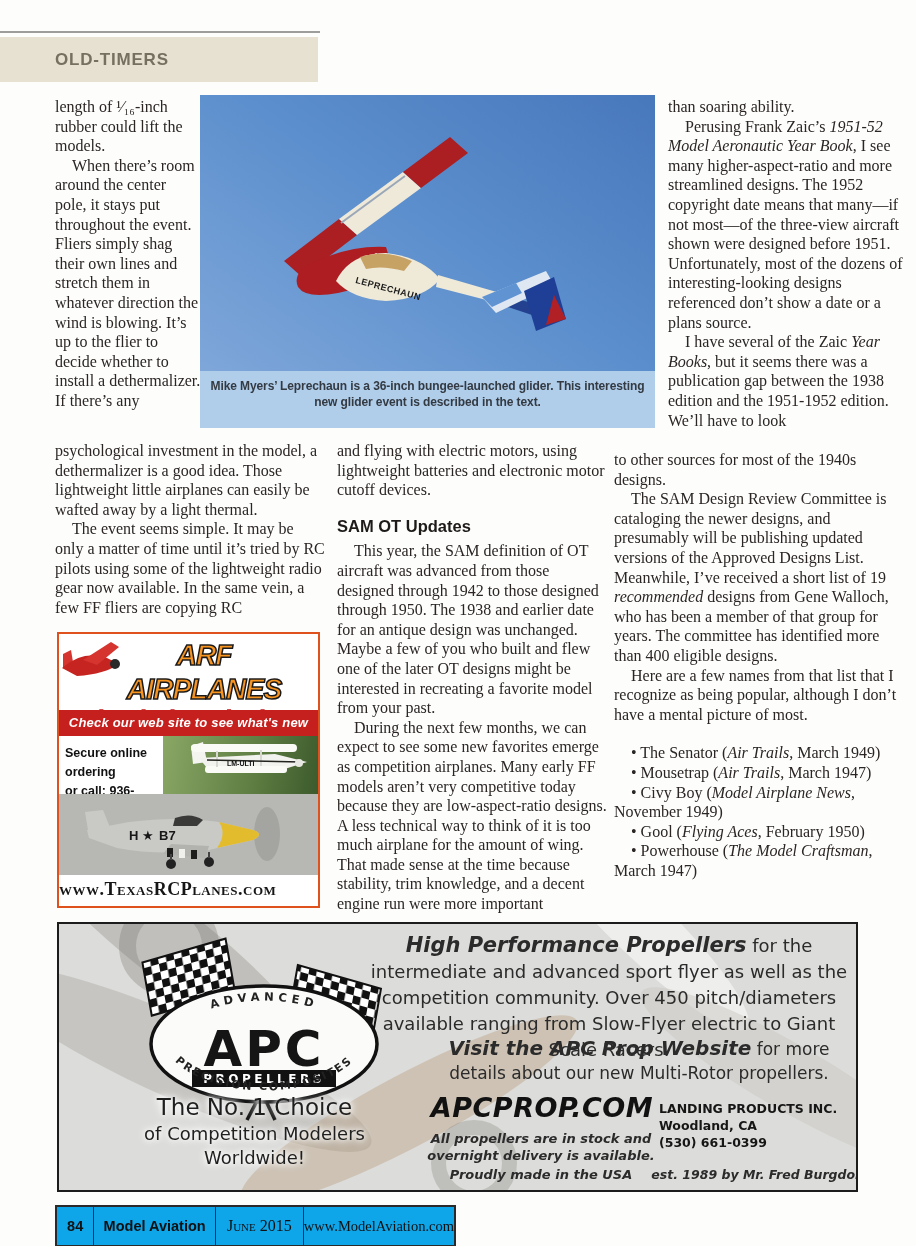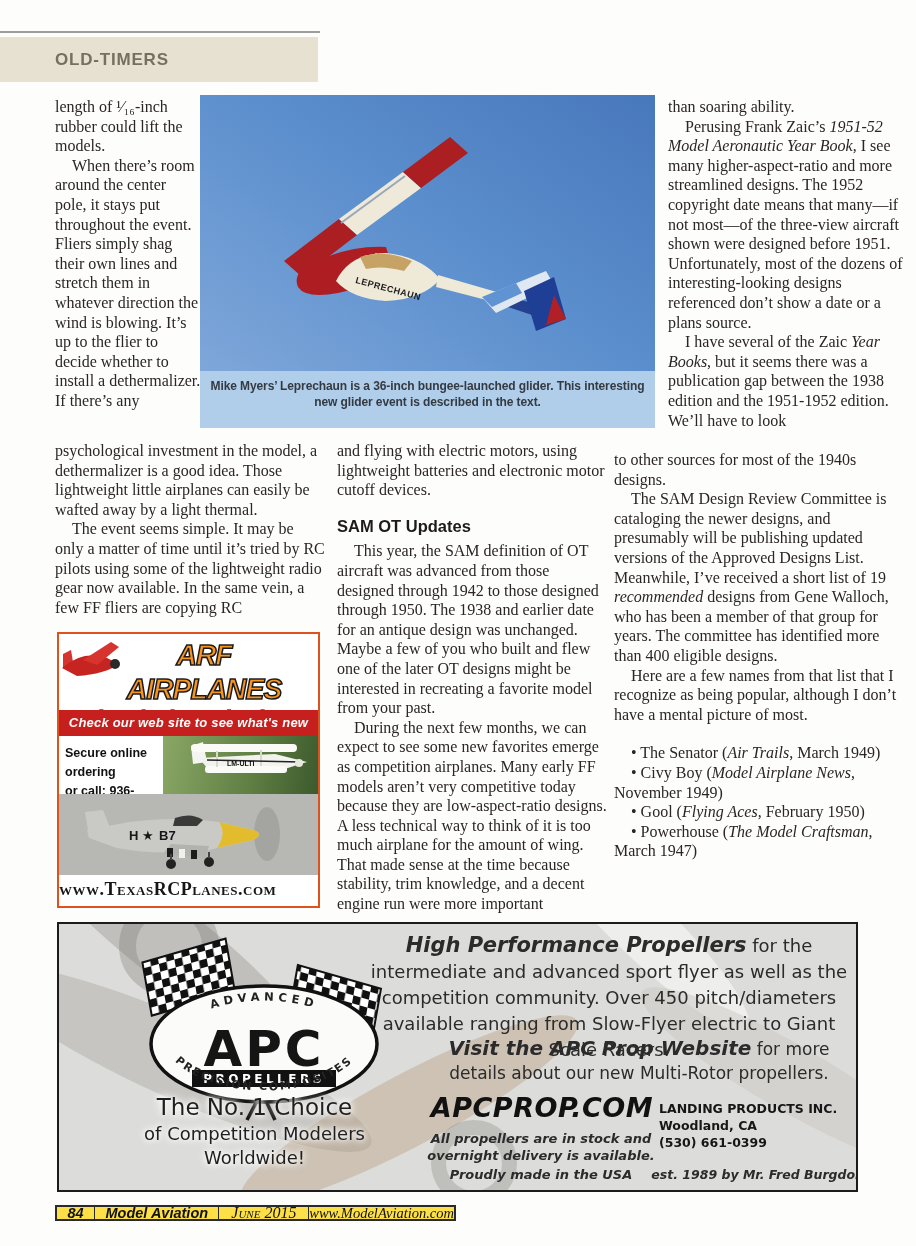--- a/index.html
+++ b/index.html
@@ -82,22 +82,22 @@
   .apc-stock{position:absolute;left:352px;top:206px;width:260px;text-align:center;
     font-style:italic;font-weight:bold;font-size:13px;line-height:17px;}
   .apc-made{position:absolute;left:352px;top:243px;width:260px;text-align:center;
     font-style:italic;font-weight:bold;font-size:13px;}
   .apc-co{position:absolute;left:600px;top:176px;width:200px;text-align:left;
     font-weight:bold;font-size:12.5px;line-height:17px;color:#161616;}
   .apc-est{position:absolute;left:585px;top:243px;width:230px;text-align:center;
     font-style:italic;font-weight:bold;font-size:12.5px;}
 
   
-  .footer{left:55px;top:1205px;width:401px;height:16px;box-sizing:border-box;
-    border:2px solid #2a2a2a;display:flex;background:#fde047;color:#111;font-style:italic;}
+  .footer{left:55px;top:1205px;width:401px;height:42px;box-sizing:border-box;
+    border:2px solid #2a2a2a;display:flex;background:#0ea5e9;color:#111;}
   .footer>div{display:flex;align-items:center;justify-content:center;box-sizing:border-box;}
   .f-num{width:42px;border-right:1.5px solid #2a2a2a;
     font-family:"Liberation Sans",sans-serif;font-weight:bold;font-size:14.5px;}
   .f-mag{width:137px;border-right:1.5px solid #2a2a2a;
     font-family:"Liberation Sans",sans-serif;font-weight:bold;font-size:14.5px;}
   .f-issue{width:99px;border-right:1.5px solid #2a2a2a;
     font-family:"Liberation Serif",serif;font-variant:small-caps;font-size:16px;}
   .f-web{flex:1;font-family:"Liberation Serif",serif;font-size:14.5px;}
 </style>
 </head>
@@ -157,20 +157,21 @@
     <p>than soaring ability.</p>
     <p class="indent">Perusing Frank Zaic’s <i>1951-52 Model Aeronautic Year Book</i>, I see many higher-aspect-ratio and more streamlined designs. The 1952 copyright date means that many—if not most—of the three-view aircraft shown were designed before 1951. Unfortunately, most of the dozens of interesting-looking designs referenced don’t show a date or a plans source.</p>
     <p class="indent">I have several of the Zaic <i>Year Books</i>, but it seems there was a publication gap between the 1938 edition and the 1951-1952 edition. We’ll have to look</p>
   </div>
 
   <div class="abs bodytext col-right-low">
     <p>to other sources for most of the 1940s designs.</p>
     <p class="indent">The SAM Design Review Committee is cataloging the newer designs, and presumably will be publishing updated versions of the Approved Designs List. Meanwhile, I’ve received a short list of 19 <i>recommended</i> designs from Gene Walloch, who has been a member of that group for years. The committee has identified more than 400 eligible designs.</p>
     <p class="indent">Here are a few names from that list that I recognize as being popular, although I don’t have a mental picture of most.</p>
     <p class="bullet bullet-first">• The Senator (<i>Air Trails</i>, March 1949)</p>
+    <p class="bullet">• Mousetrap (<i>Air Trails</i>, March 1947)</p>
     <p class="bullet">• Civy Boy (<i>Model Airplane News</i>, November 1949)</p>
     <p class="bullet">• Gool (<i>Flying Aces</i>, February 1950)</p>
     <p class="bullet">• Powerhouse (<i>The Model Craftsman</i>, March 1947)</p>
   </div>
 
   <div class="abs arf">
     <div class="arf-head">
       <svg class="arf-redplane" width="62" height="54" viewBox="0 0 62 54">
         <polygon points="4,20 12,16 15,34 4,34" fill="#d5342f"></polygon>
         <path d="M3,34 Q20,18 44,22 L60,30 Q46,40 18,42 Z" fill="#c62420"></path>

